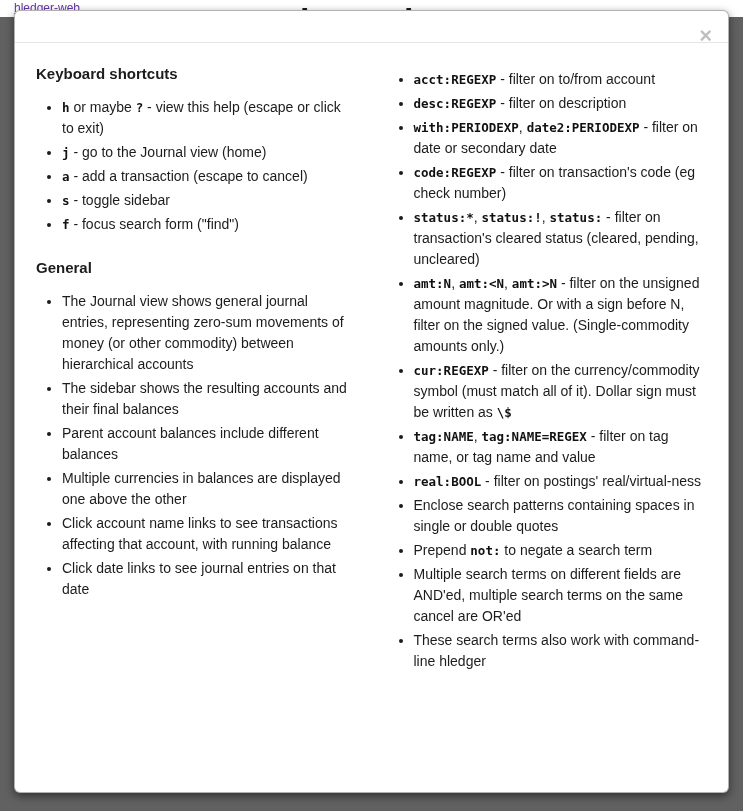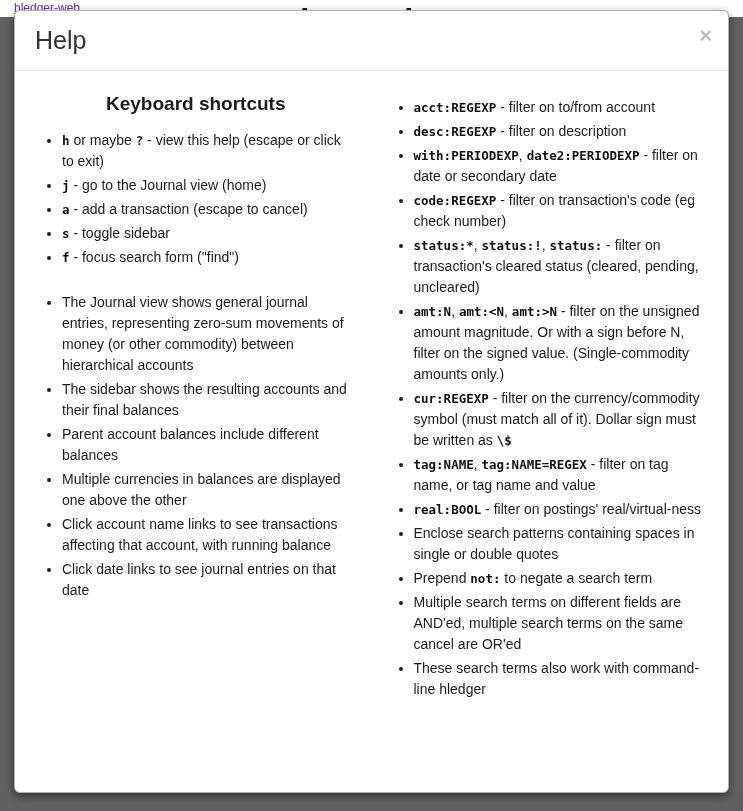--- a/index.html
+++ b/index.html
@@ -54,23 +54,22 @@
     background: none; border: none;
     font-size: 22px; font-weight: bold; line-height: 1;
     color: #000; opacity: 0.25; cursor: pointer;
     font-family: "Liberation Sans", sans-serif;
   }
 
   .modal-body { display: flex; padding: 14px 5px 10px 5px; }
   .col { width: 50%; padding: 0 16px; }
 
   .section-heading {
-    font-size: 19px; font-weight: bold; color: #1c1c1c;
+    font-size: 15px; font-weight: bold; color: #1c1c1c;
     margin: 8px 0 15px 0;
-    text-align: center;
   }
   ul { list-style: disc; margin: 12px 0 24px 0; padding-left: 26px; }
   li {
     font-size: 14px; line-height: 21px; color: #1c1c1c;
     margin-bottom: 3px;
   }
   code {
     font-family: "DejaVu Sans Mono", "Liberation Mono", monospace;
     font-weight: bold; font-size: 12.5px; color: #111;
   }
@@ -80,33 +79,33 @@
 
 <div class="backdrop"></div>
 
 <div class="page-header">
   <a class="brand-link" href="#">hledger-web</a>
   <div class="page-heading">journal</div>
 </div>
 
 <div class="modal" role="dialog">
   <div class="modal-header">
-    <h4 class="modal-title">Help</h4>
     <button class="close-btn">×</button>
   </div>
   <div class="modal-body">
     <div class="col">
       <h5 class="section-heading">Keyboard shortcuts</h5>
       <ul>
           <li><code>h</code> or maybe <code>?</code> - view this help (escape or click to exit)</li>
           <li><code>j</code> - go to the Journal view (home)</li>
           <li><code>a</code> - add a transaction (escape to cancel)</li>
           <li><code>s</code> - toggle sidebar</li>
           <li><code>f</code> - focus search form ("find")</li>
         </ul>
+      <h5 class="section-heading">General</h5>
       <ul>
           <li>The Journal view shows general journal entries, representing zero-sum movements of money (or other commodity) between hierarchical accounts</li>
           <li>The sidebar shows the resulting accounts and their final balances</li>
           <li>Parent account balances include different balances</li>
           <li>Multiple currencies in balances are displayed one above the other</li>
           <li>Click account name links to see transactions affecting that account, with running balance</li>
           <li>Click date links to see journal entries on that date</li>
         </ul>
     </div>
     <div class="col">

